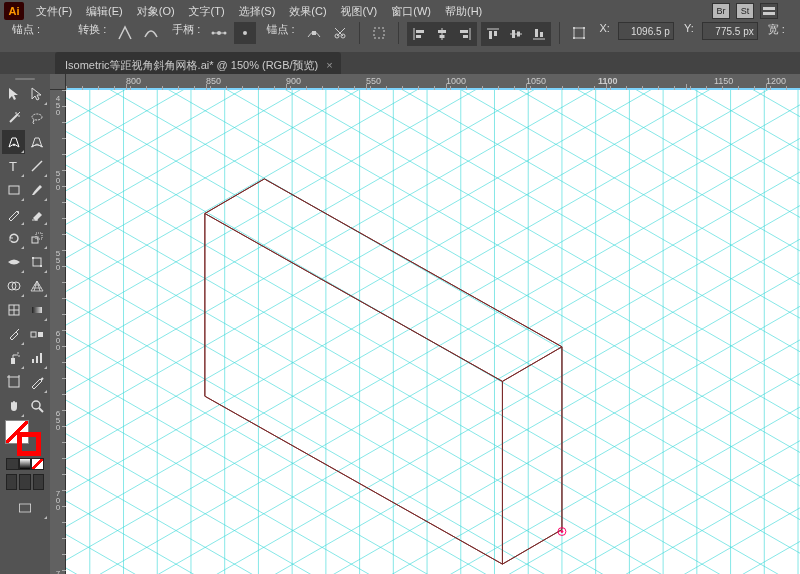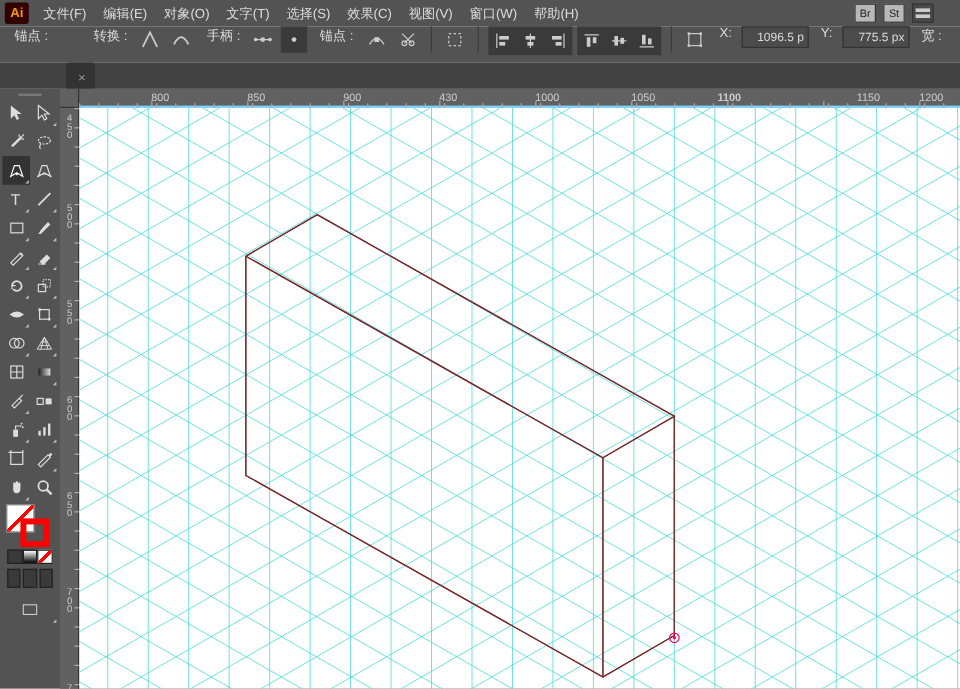--- a/index.html
+++ b/index.html
@@ -183,20 +183,21 @@
     </div>
   <span class="lbl">X:</span>
   <input class="numfield" value="1096.5 p" style="">
   <span class="lbl">Y:</span>
   <input class="numfield" value="775.5 px" style="">
   <span class="lbl">宽 :</span>
 </div>
 
 <div class="tabrow">
   <div class="tab">
+    <span>Isometric等距视角斜角网格.ai* @ 150% (RGB/预览)</span>
     <span class="close">×</span>
   </div>
 </div>
 
 <div class="toolbox">
   <div class="grab"></div>
   <div class="row2">
     <div class="tool">
         <svg viewBox="0 0 16 16">
           <path d="M3 2 L3 13 L6 10 L8 14 L10 13 L8 9 L12 9 Z" fill="#ddd"></path>
@@ -443,21 +444,21 @@
 
 <div class="canvas-wrap">
   <div class="ruler-c"></div>
   <div class="ruler-h" id="rulerH">
       <div class="tick-lbl" style="left: 60px; top: 2px;">800</div>
       <div class="tick" style="left: 60px; top: 10px; width: 1px; height: 6px;"></div>
       <div class="tick-lbl" style="left: 140px; top: 2px;">850</div>
       <div class="tick" style="left: 140px; top: 10px; width: 1px; height: 6px;"></div>
       <div class="tick-lbl" style="left: 220px; top: 2px;">900</div>
       <div class="tick" style="left: 220px; top: 10px; width: 1px; height: 6px;"></div>
-      <div class="tick-lbl" style="left: 300px; top: 2px;">430</div>
+      <div class="tick-lbl" style="left: 300px; top: 2px;">550</div>
       <div class="tick" style="left: 300px; top: 10px; width: 1px; height: 6px;"></div>
       <div class="tick-lbl" style="left: 380px; top: 2px;">1000</div>
       <div class="tick" style="left: 380px; top: 10px; width: 1px; height: 6px;"></div>
       <div class="tick-lbl" style="left: 460px; top: 2px;">1050</div>
       <div class="tick" style="left: 460px; top: 10px; width: 1px; height: 6px;"></div>
       <div class="tick-lbl" style="left: 532px; top: 2px; font-weight: bold;">1100</div>
       <div class="tick" style="left: 540px; top: 10px; width: 1px; height: 6px;"></div>
       <div class="tick-lbl" style="left: 648px; top: 2px;">1150</div>
       <div class="tick" style="left: 620px; top: 10px; width: 1px; height: 6px;"></div>
       <div class="tick-lbl" style="left: 700px; top: 2px;">1200</div>

